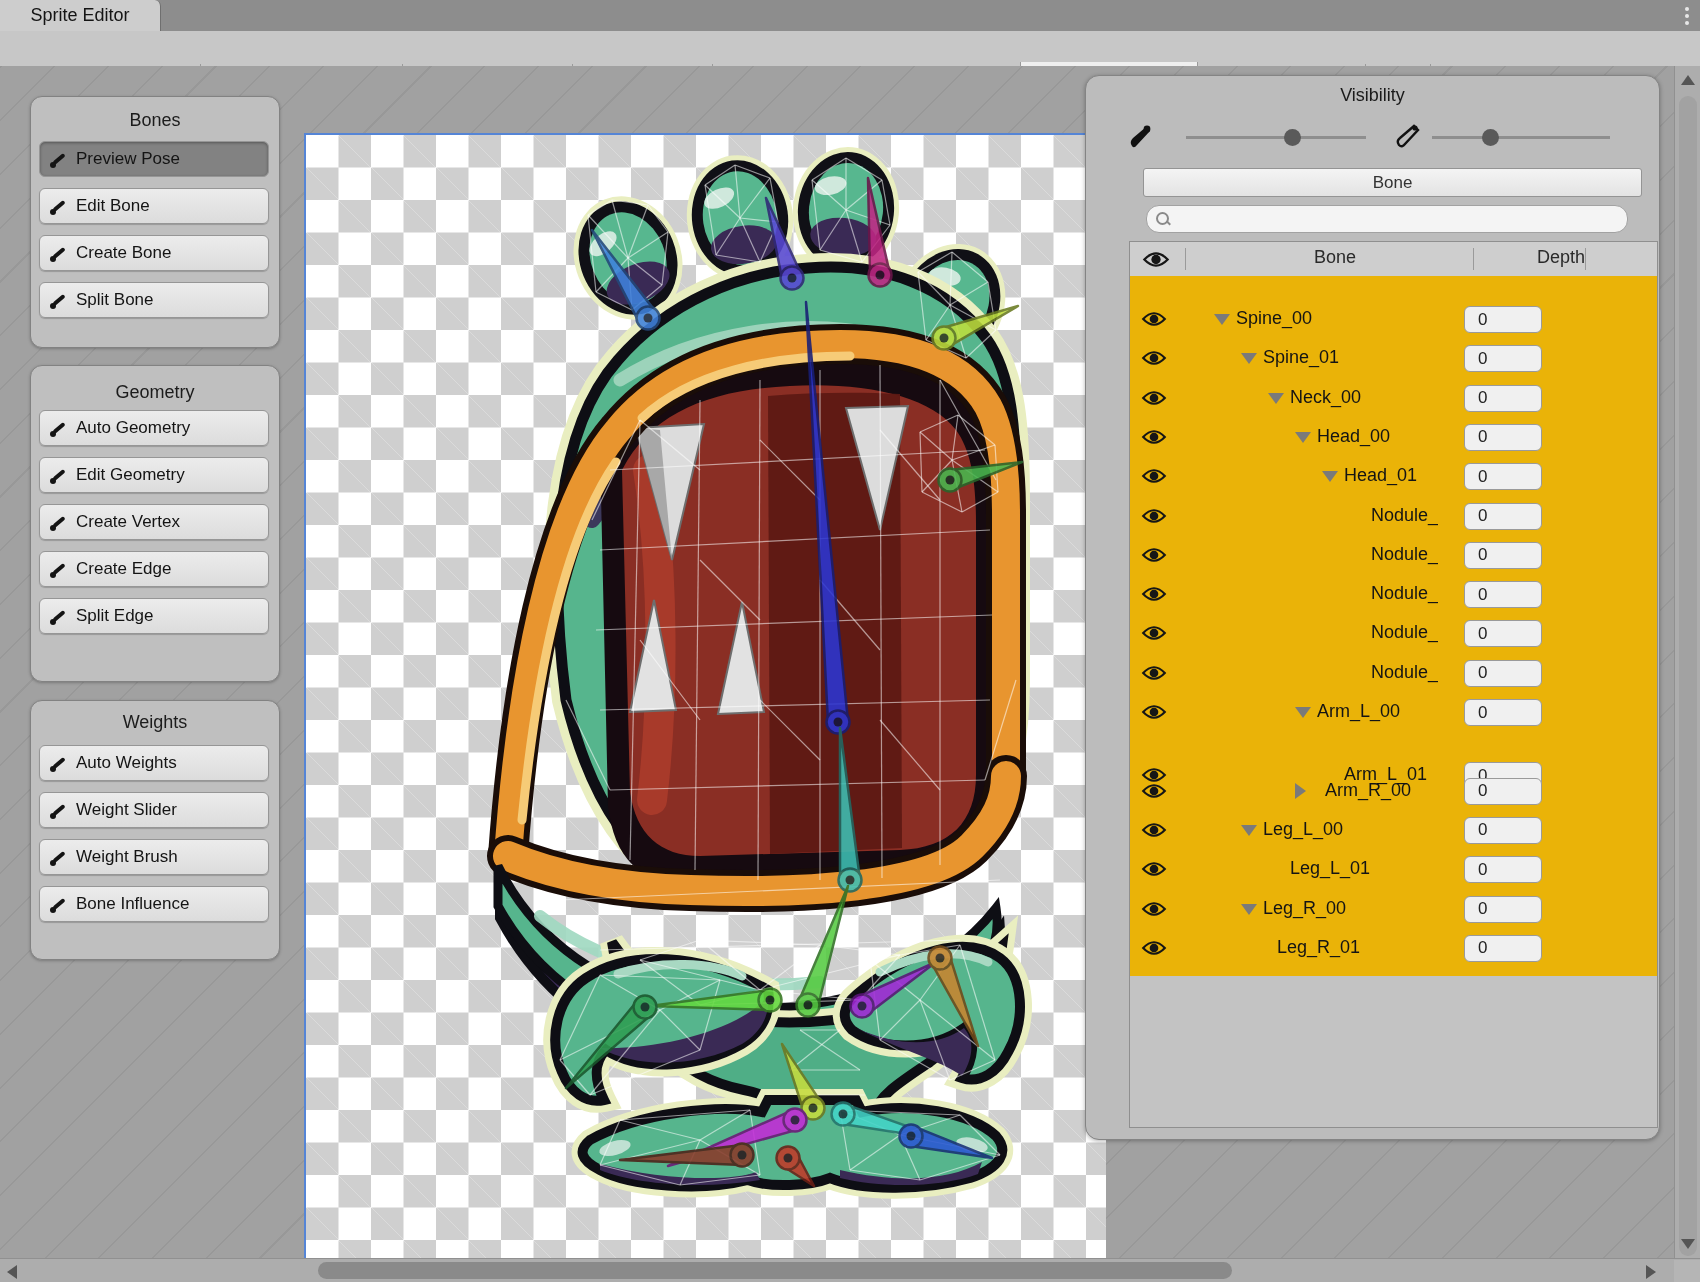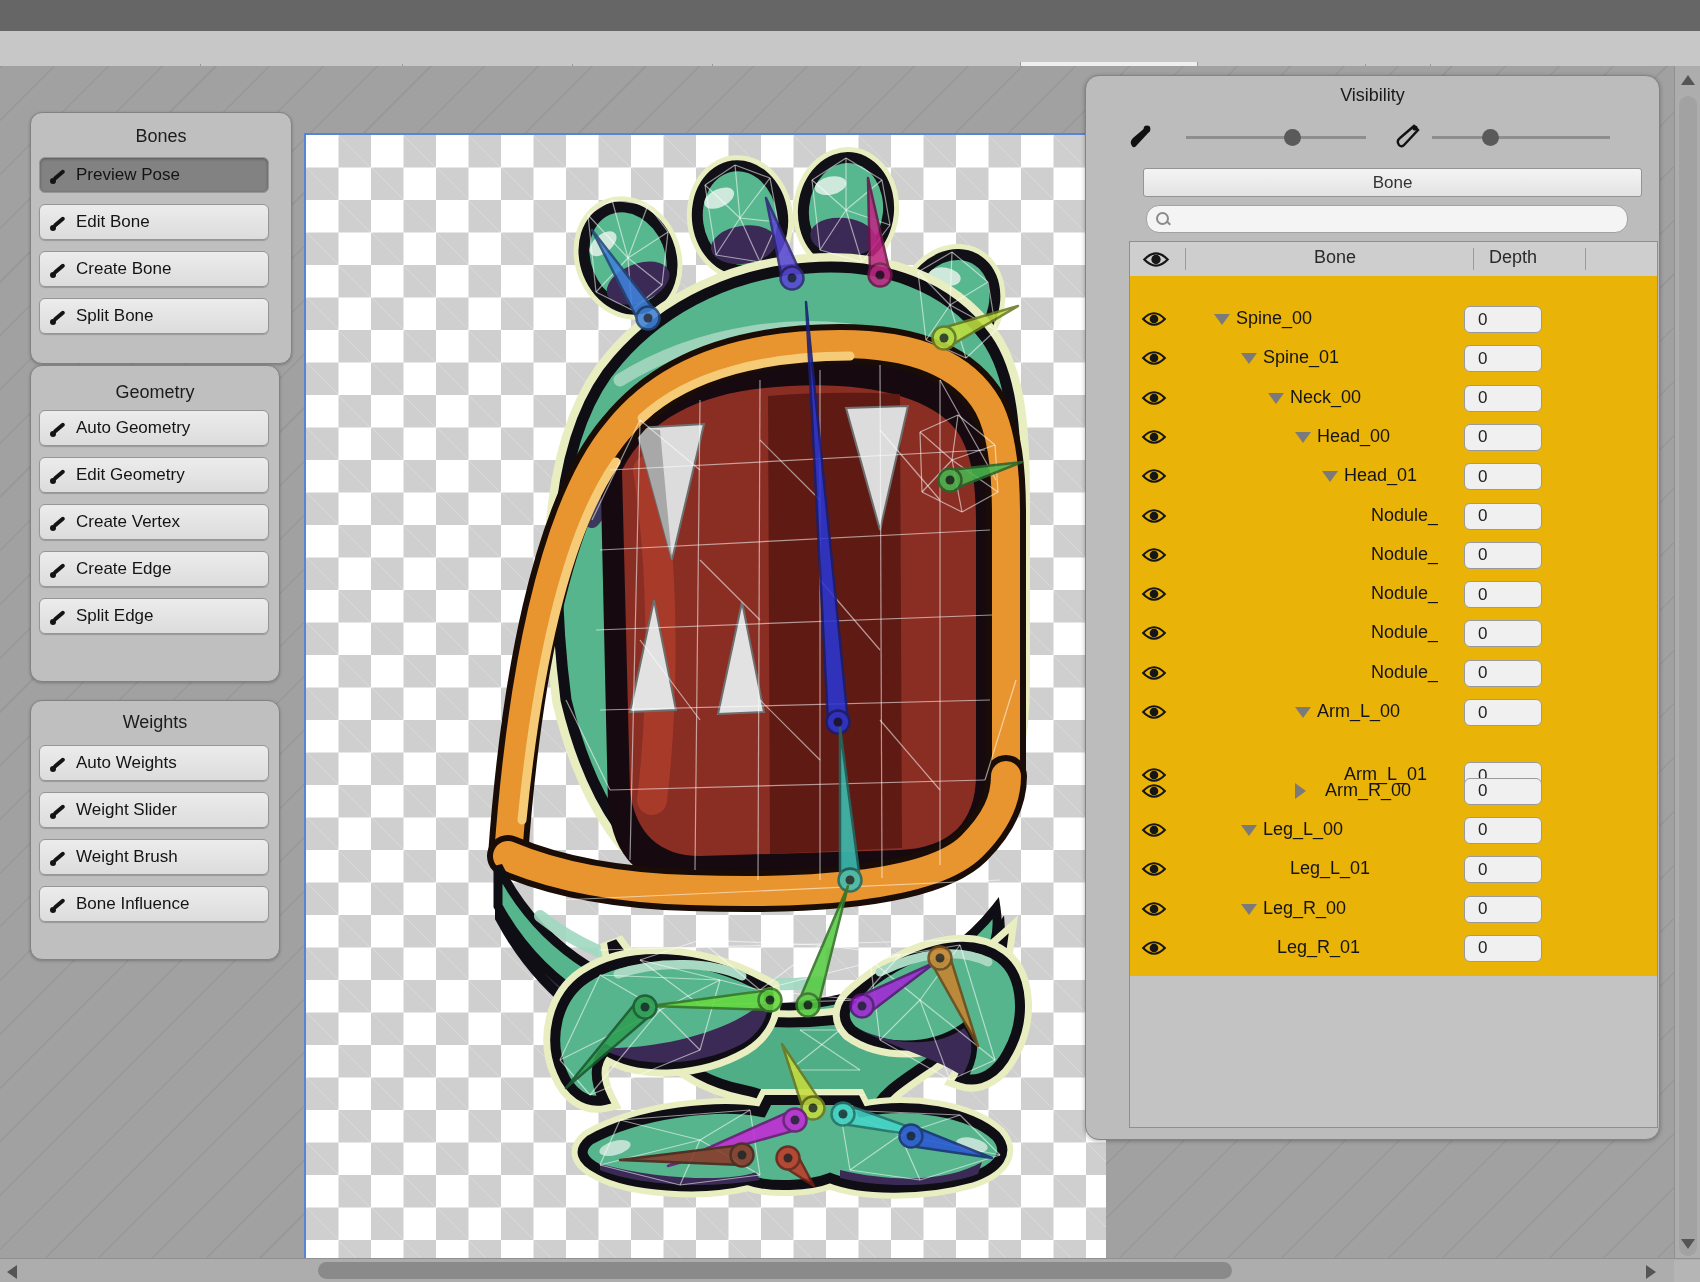--- a/index.html
+++ b/index.html
@@ -105,20 +105,30 @@
   .sb-arrow{position:absolute;width:0;height:0;}
   #hthumb{position:absolute;left:318px;top:3px;width:914px;height:17px;background:#8a8a8a;border-radius:9px;}
   #vthumb{position:absolute;left:4px;top:30px;width:18px;height:1160px;background:#a2a2a2;border-radius:9px;}
   #corner{position:absolute;right:0;top:1px;width:26px;height:23px;background:#b5b5b5;}
 </style>
 </head>
 <body>
 
 <div id="app">
 
+  <div id="tabbar" class="abs">
+    <div id="sprite-tab" class="abs">
+      <span>Sprite Editor</span>
+    </div>
+    <div id="kebab" class="abs">
+        <i></i>
+        <i></i>
+        <i></i>
+      </div>
+  </div>
 
   <div id="toolbar" class="abs">
     <div class="tbtn abs" style="left:12px;">
       <span>Skinning Editor</span>
       <span class="caret-down"></span>
     </div>
     <div class="tsep abs" style="left:200px;"></div>
     <div class="tbtn abs disabled" style="left:222px;">
       <span class="person-icon"></span>
       <span>Reset Pose</span>
@@ -478,21 +488,21 @@
           <path d="M 620,1160 L 741.5905076932439,1145.0083877151528 L 742.4094923067561,1164.9916122848472 Z" fill="#8a3a2a" stroke="rgb(76,32,23)" stroke-width="2.5" stroke-linejoin="round"></path>
           <circle cx="742" cy="1155" r="11.5" fill="#8a3a2a" stroke="rgb(76,32,23)" stroke-width="2.5"></circle>
           <circle cx="742" cy="1155" r="4.5" fill="rgba(15,15,25,0.8)"></circle>
           <path d="M 814,1186 L 780.672065083737,1164.8045109936727 L 795.327934916263,1151.1954890063273 Z" fill="#c03a28" stroke="rgb(106,32,22)" stroke-width="2.5" stroke-linejoin="round"></path>
           <circle cx="788" cy="1158" r="11.5" fill="#c03a28" stroke="rgb(106,32,22)" stroke-width="2.5"></circle>
           <circle cx="788" cy="1158" r="4.5" fill="rgba(15,15,25,0.8)"></circle>
         </g>
     </svg>
   </div>
 
-  <div class="panel abs" style="top:112px;height:250px;padding-left:12px;">
+  <div class="panel abs" style="top:96px;height:250px;">
     <div class="panel-title" style="top:13px;">Bones</div>
   <div class="pbtn active" style="top: 44px;">
         <span class="bicon"></span>
         <span>Preview Pose</span>
       </div>
       <div class="pbtn" style="top: 91px;">
         <span class="bicon"></span>
         <span>Edit Bone</span>
       </div>
       <div class="pbtn" style="top: 138px;">
@@ -573,21 +583,21 @@
 
     <div id="bone-table" class="abs">
       <div id="bt-header">
         <svg class="abs" style="left:12px;top:8px;" width="28" height="19" viewBox="0 0 24 16">
           <path d="M2,8 Q12,-2.5 22,8 Q12,18.5 2,8 Z" fill="none" stroke="#161616" stroke-width="1.9"></path>
           <circle cx="12" cy="8" r="4" fill="#161616"></circle>
           </svg>
         <div class="hsep" style="left:55px;"></div>
         <div class="abs" style="left:55px;width:300px;top:5px;text-align:center;">Bone</div>
         <div class="hsep" style="left:343px;"></div>
-        <div class="abs" style="left:343px;width:112px;top:5px;text-align:left;padding-left:16px;">Depth</div>
+        <div class="abs" style="left:343px;width:112px;top:5px;text-align:right;">Depth</div>
         <div class="hsep" style="left:455px;"></div>
       </div>
       <div id="bt-rows">
           <div class="brow" style="top: 24px;">
             <span class="eye-cell"><svg width="26" height="18" viewBox="0 0 24 16">
                 <path d="M2,8 Q12,-2.5 22,8 Q12,18.5 2,8 Z" fill="none" stroke="#161616" stroke-width="1.9"></path>
                 <circle cx="12" cy="8" r="4" fill="#161616"></circle>
               </svg></span>
             <span class="tri down" style="left: 84px;"></span>
             <span class="bname" style="left: 106px; max-width: 246px;">Spine_00</span>

